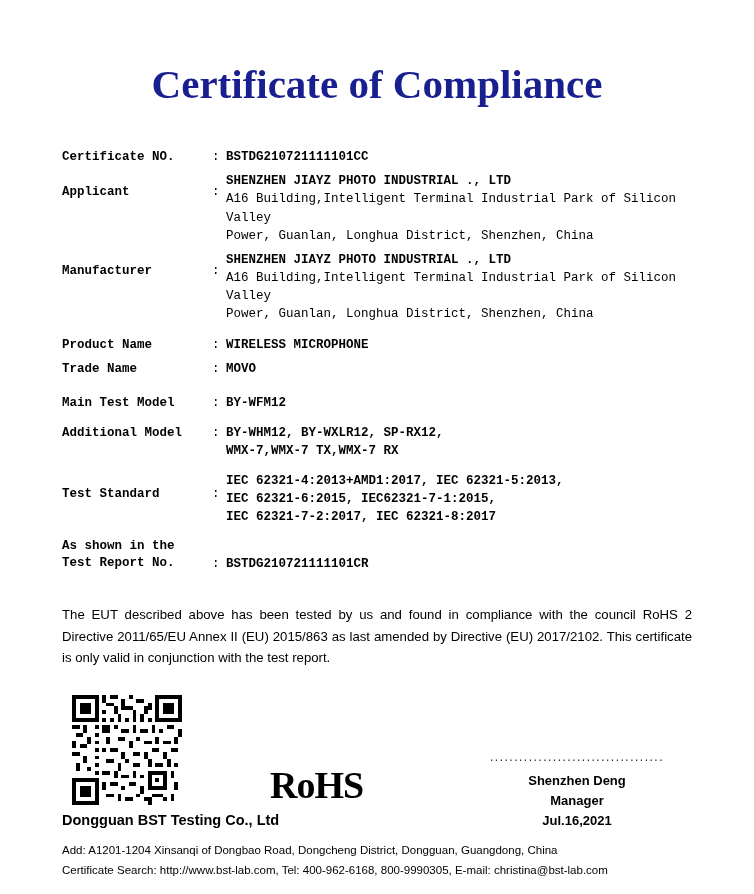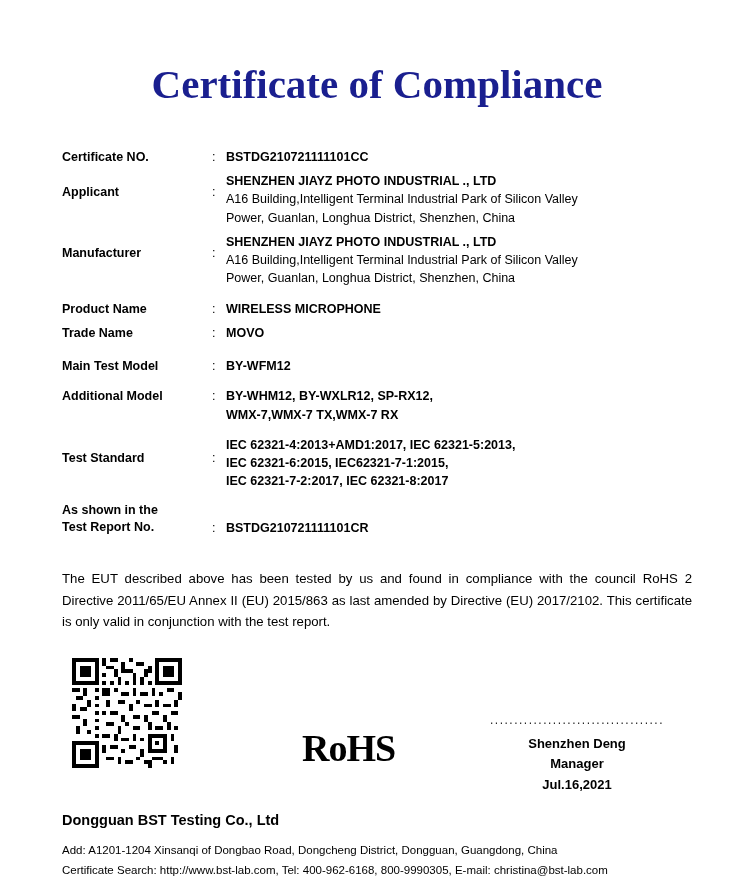--- a/index.html
+++ b/index.html
@@ -32,20 +32,21 @@
     letter-spacing: 0px;
     margin: 16px;
     padding-top: 44px;
     line-height: 1.2;
   }
   .info-table {
     margin-top: 36px;
     width: 100%;
     border-collapse: collapse;
     font-size: 12.5px;
+    font-family: Liberation Mono, monospace;
   }
   .info-table td {
     vertical-align: top;
     padding: 3px 0;
   }
   .lbl {
     font-weight: bold;
     font-size: 12.5px;
     width: 150px;
     padding-right: 4px;
@@ -101,21 +102,20 @@
   .qr svg { display:block; }
   .rohs {
     position: absolute;
     left: 208px;
     top: 68px;
     font-family: "Liberation Serif", serif;
     font-weight: bold;
     font-size: 38px;
     letter-spacing: -1px;
     color: #000;
-    margin-left: 32px;
   }
   .sign-block {
     position: absolute;
     left: 400px;
     top: 56px;
     width: 230px;
     text-align: center;
   }
   .sign-dots {
     font-size: 12px;

